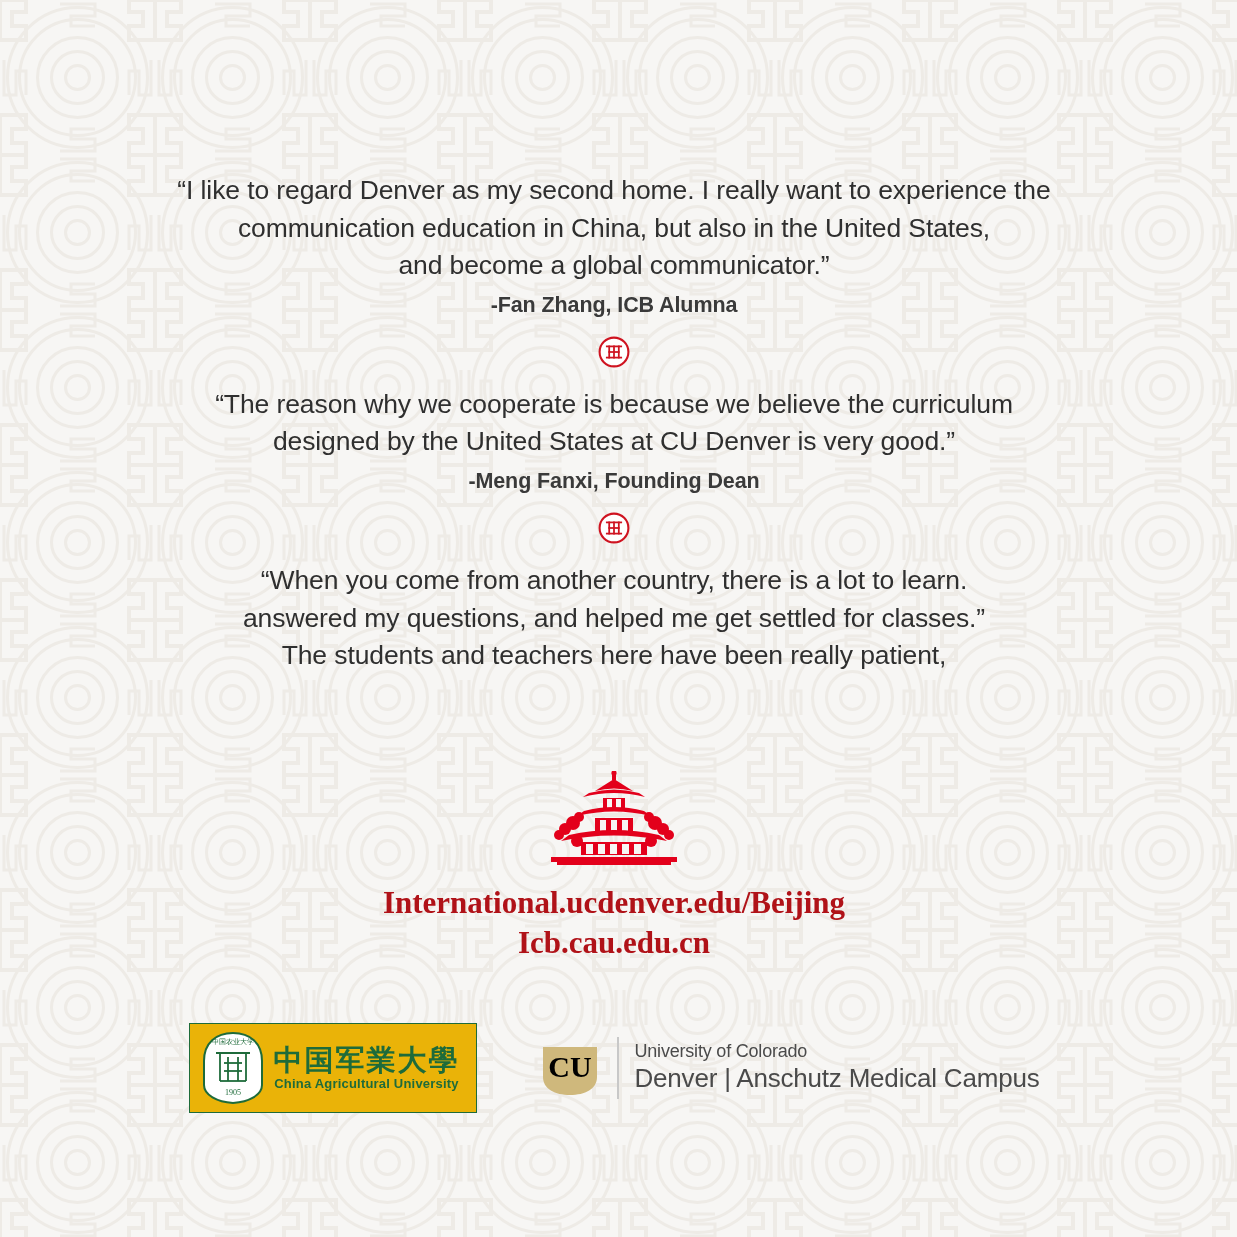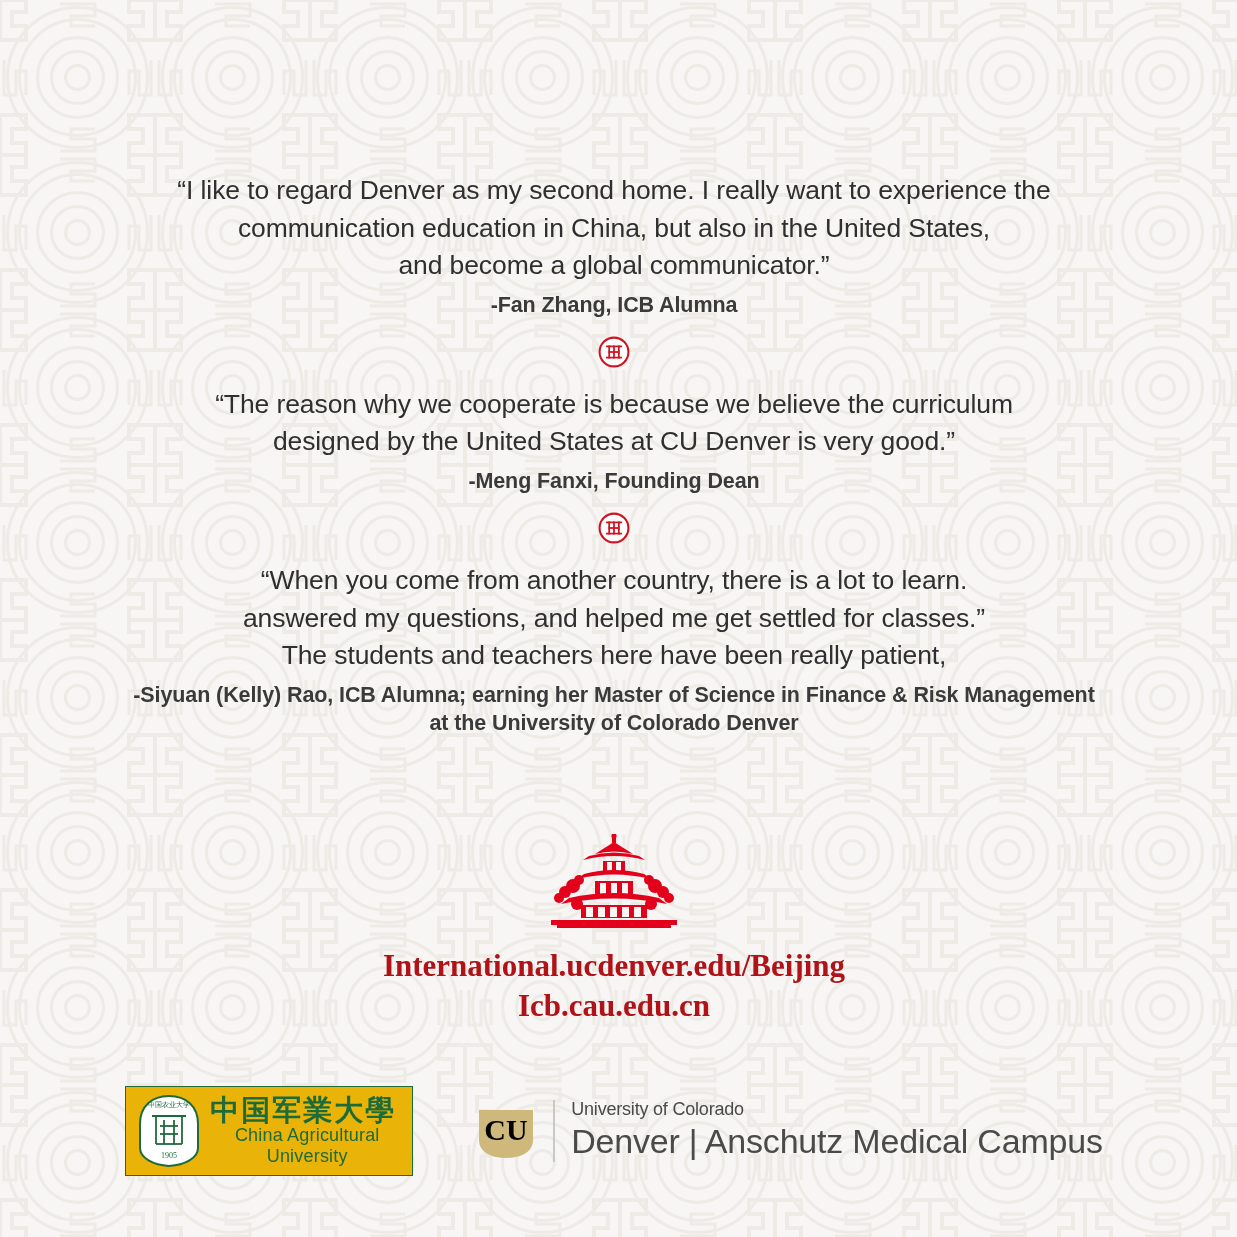--- a/index.html
+++ b/index.html
@@ -133,22 +133,22 @@
   }
   .cau-cn {
     font-size: 29px;
     font-weight: bold;
     color: #1e6b3a;
     letter-spacing: 2px;
     line-height: 1.05;
     font-family: "DejaVu Sans", sans-serif;
   }
   .cau-en {
-    font-size: 18px;
-    font-weight: normal;
+    font-size: 13px;
+    font-weight: bold;
     color: #1e6b3a;
     letter-spacing: 0.2px;
     text-align: center;
   }
 
   .cu-logo {
     display: flex;
     align-items: center;
   }
   .cu-mark {
@@ -167,21 +167,21 @@
     flex-direction: column;
     justify-content: center;
     color: #4a4a4a;
   }
   .cu-line1 {
     font-size: 18px;
     line-height: 1.22;
     letter-spacing: -0.2px;
   }
   .cu-line2 {
-    font-size: 34px;
+    font-size: 26px;
     line-height: 1.22;
     letter-spacing: -0.2px;
   }
 </style>
 </head>
 <body>
 
 <svg id="bg-pattern" width="1237" height="1237" viewBox="0 0 1237 1237" aria-hidden="true">
   <defs>
     <pattern id="medallion" x="0" y="0" width="155" height="155" patternUnits="userSpaceOnUse">
@@ -262,24 +262,20 @@
         </g>
       </svg>
     </div>
 
     <div class="quote-group">
       <div class="quote-text">
         <div>“When you come from another country, there is a lot to learn.</div>
         <div>answered my questions, and helped me get settled for classes.”</div>
         <div>The students and teachers here have been really patient,</div>
       </div>
-      <div class="quote-attrib">
-        <div>-Siyuan (Kelly) Rao, ICB Alumna; earning her Master of Science in Finance &amp; Risk Management</div>
-        <div>at the University of Colorado Denver</div>
-      </div>
     </div>
   </div>
 
   <div class="temple-wrap">
     <svg width="170" height="100" viewBox="0 0 170 100">
       <g fill="#e3001b">
 
         <rect x="83" y="0" width="4" height="9"></rect>
         <circle cx="85" cy="2" r="2.6"></circle>
 

